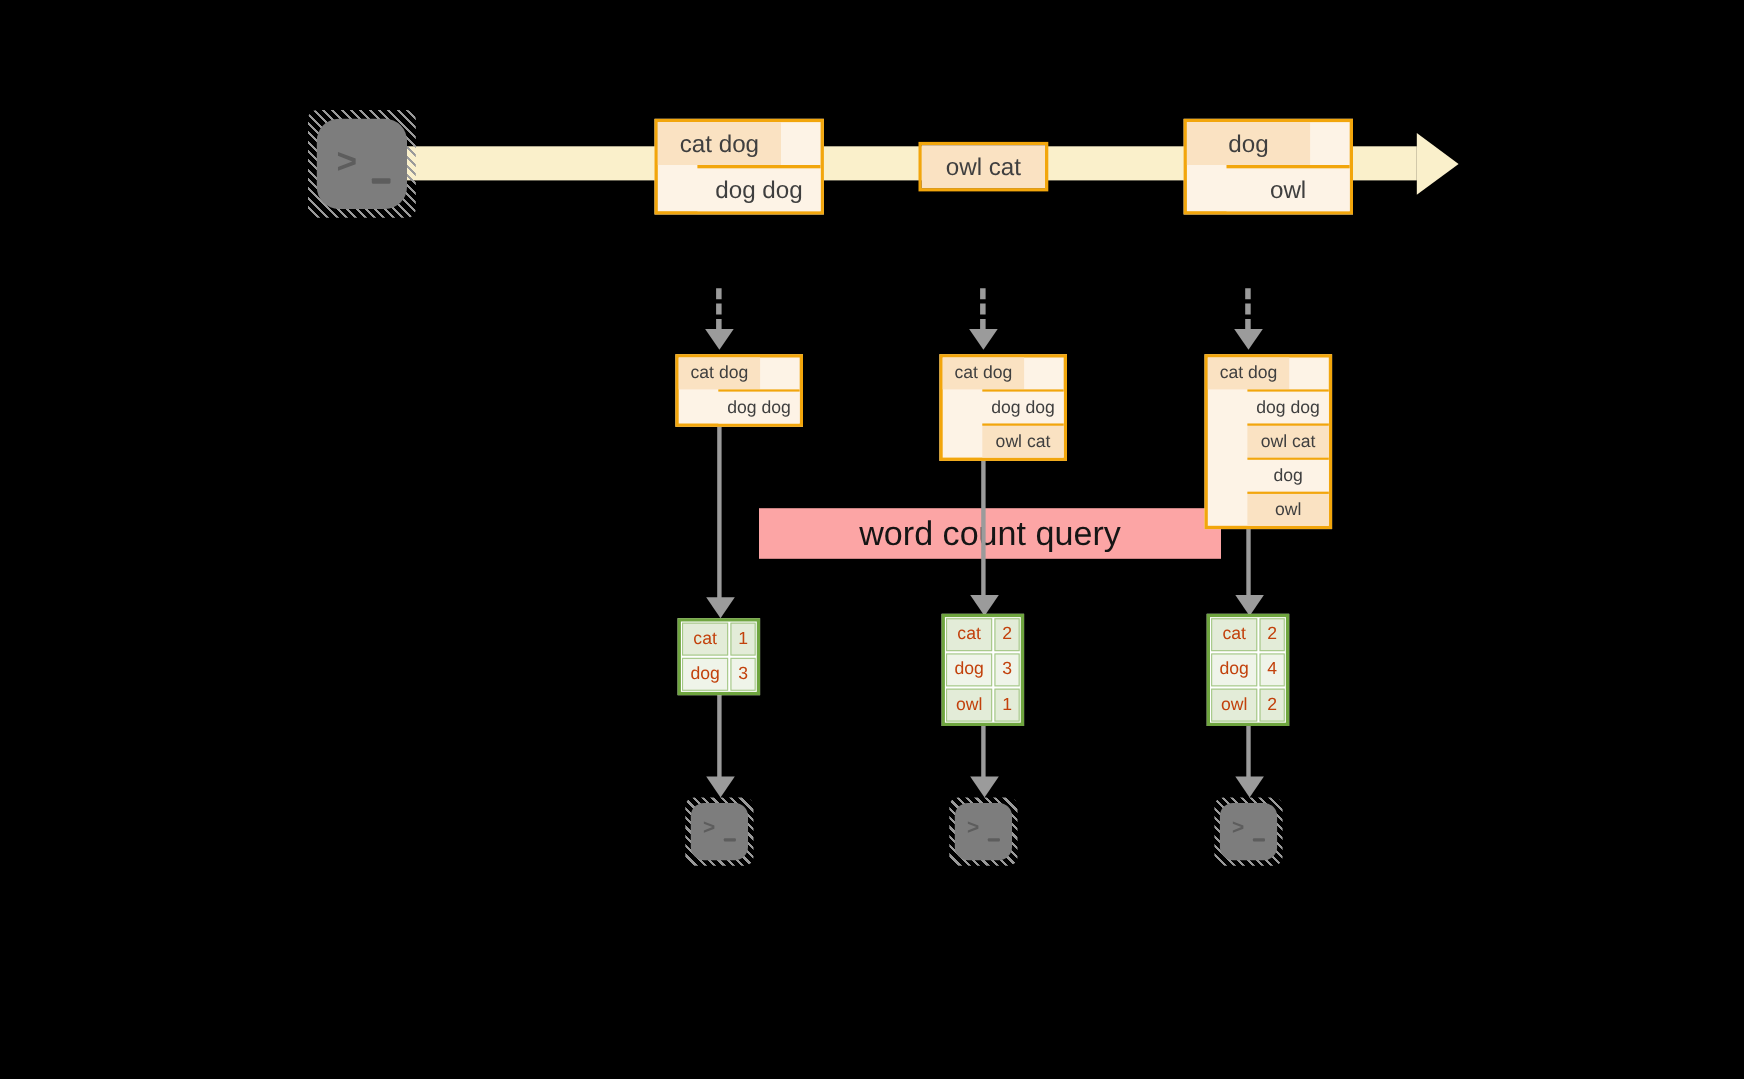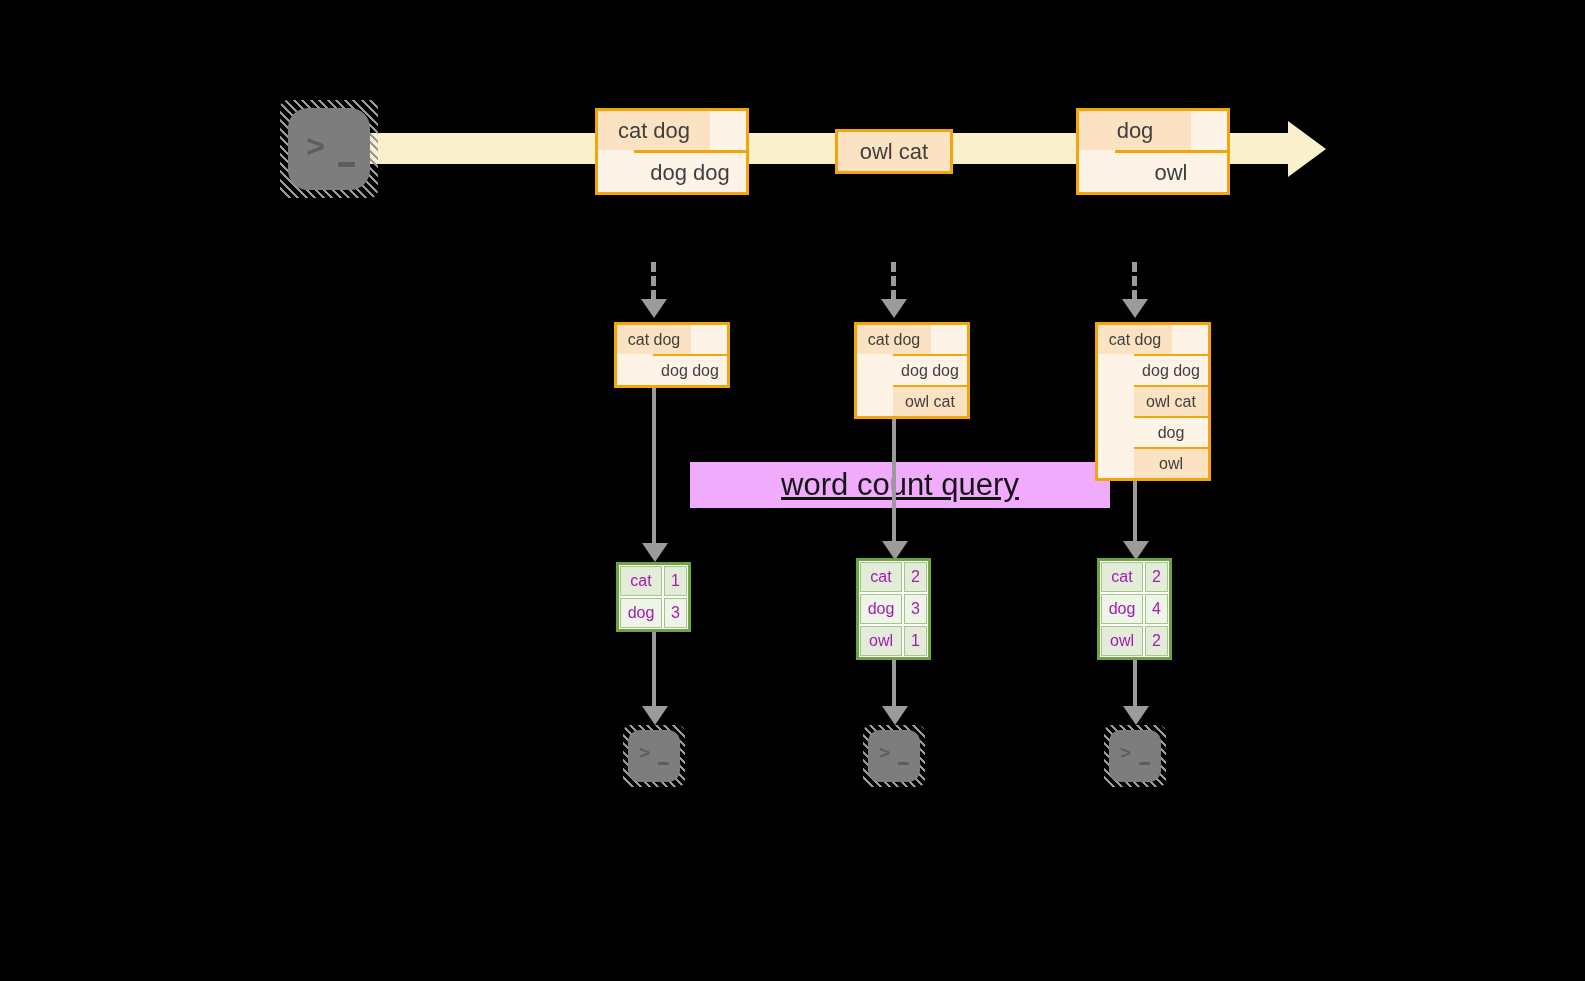--- a/index.html
+++ b/index.html
@@ -36,28 +36,28 @@
   .peach{background:#FAE2C2;}
   .cream{background:#FDF3E6;}
 
   
   .dash-line{position:absolute;width:0;border-left:5px dashed #9b9b9b;z-index:3;}
   .conn{position:absolute;width:4px;background:#9b9b9b;z-index:3;}
   .arrow-down{position:absolute;width:0;height:0;z-index:3;
     border-left:13px solid transparent;border-right:13px solid transparent;border-top:19px solid #9b9b9b;}
 
   
-  .banner{position:absolute;left:690px;top:462px;width:420px;height:46px;background:#f0abfc;z-index:2;
-    display:flex;align-items:center;justify-content:center;font-size:31px;color:#151515;text-decoration:underline;}
+  .banner{position:absolute;left:690px;top:462px;width:420px;height:46px;background:#fca5a5;z-index:2;
+    display:flex;align-items:center;justify-content:center;font-size:31px;color:#151515;}
 
   
   .count-table{position:absolute;z-index:4;border:3px solid #6FA53F;background:#fff;padding:1px;
     display:grid;grid-template-columns:42px 23px;gap:2px;}
   .gcell{height:28px;display:flex;align-items:center;justify-content:center;
-    font-size:16px;color:#a21caf;border:1px solid #A3C785;}
+    font-size:16px;color:#c2410c;border:1px solid #A3C785;}
   .gA{background:#E3ECD8;}
   .gB{background:#EFF4E9;}
 </style>
 </head>
 <body>
 
 <div class="stage">
 
   <div class="term-icon term-lg" style="left:280px;top:100px;">
     <div class="term-body">

